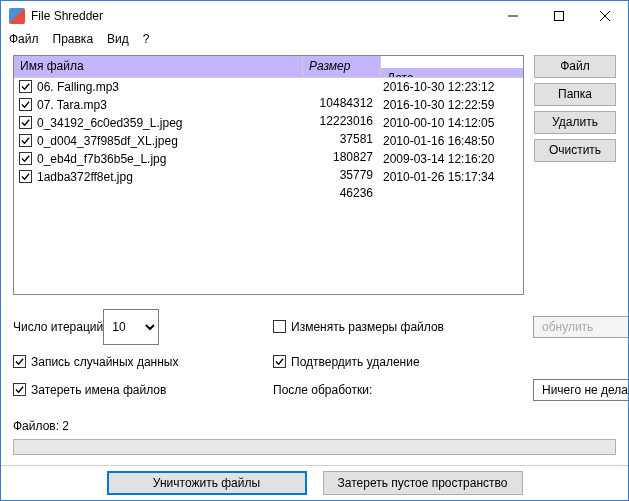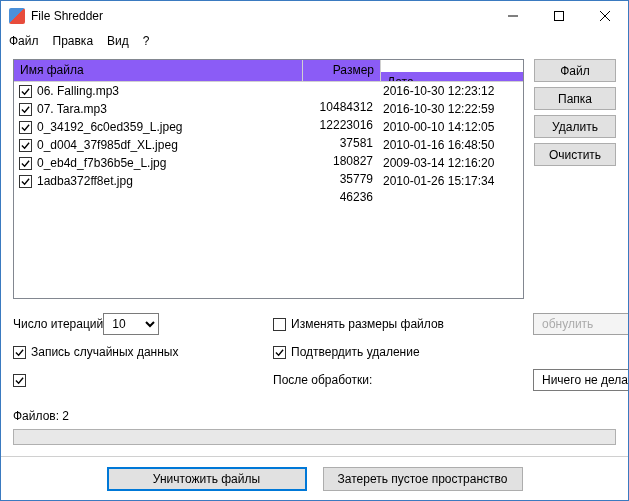--- a/index.html
+++ b/index.html
@@ -12,24 +12,24 @@
 .titlebar .winbtn svg { width: 10px; height: 10px; }
 
 .menubar { height: 20px; display: flex; align-items: center; padding: 0 8px; gap: 14px; color: #000; }
 .menubar span { cursor: default; }
 
 .content { flex: 1; padding: 8px 12px 10px 12px; display: flex; flex-direction: column; }
 
 .upper { display: flex; gap: 10px; }
 .filelist-box { flex: 1; border: 1px solid #828790; background: #fff; height: 240px; display: flex; flex-direction: column; }
 .filelist-header { display: flex; height: 22px; border-bottom: 1px solid #d0d0d0; }
-.filelist-header .col { padding: 3px 6px; border-right: 1px solid #d0d0d0; background: #8b5cf6; color: #000; white-space: nowrap; overflow: hidden; }
+.filelist-header .col { padding: 3px 6px; border-right: 1px solid #d0d0d0; background: #c4b5fd; color: #000; white-space: nowrap; overflow: hidden; }
 .filelist-header .col:last-child { border-right: none; }
 .col-name { flex: 1; }
-.col-size { width: 78px; text-align: right; }
+.col-size { width: 78px; text-align: left; font-style: italic; }
 .col-date { width: 142px; margin-top: 12px; }
 .filelist-body { flex: 1; overflow: auto; }
 .file-row { display: flex; height: 18px; align-items: center; padding: 0 2px; }
 .file-row .chk { width: 13px; height: 13px; border: 1px solid #333; margin: 0 5px 0 3px; display: flex; align-items: center; justify-content: center; }
 .file-row .chk svg { width: 9px; height: 9px; }
 .file-row .fname { flex: 1; white-space: nowrap; overflow: hidden; }
 .file-row .fsize { width: 78px; text-align: right; padding-right: 6px; margin-top: 32px; }
 .file-row .fdate { width: 142px; padding-left: 4px; }
 
 .sidebtns { display: flex; flex-direction: column; gap: 5px; width: 82px; }
@@ -155,21 +155,21 @@
       <div class="btn">Файл</div>
       <div class="btn">Папка</div>
       <div class="btn">Удалить</div>
       <div class="btn">Очистить</div>
     </div>
   </div>
 
   <div class="options" style="grid-template-columns: 260px 260px 160px;">
       <div style="display:flex;align-items:center;">
         <span>Число итераций</span>
-        <select style="width:56px;height:22px;border:1px solid #7a7a7a;background:#fff;padding-left:4px"><option>10</option></select>
+        <select style="width:56px;height:36px;border:1px solid #7a7a7a;background:#fff;padding-left:4px"><option>10</option></select>
       </div>
       <div class="checkbox">
         <div class="box"></div>
         <span>Изменять размеры файлов</span>
       </div>
       <select class="combo disabled" disabled=""><option>обнулить</option></select>
       <div class="checkbox">
         <div class="box">
           <svg viewBox="0 0 10 10">
             <polyline points="1,5 4,8 9,2" fill="none" stroke="#000" stroke-width="1.5"></polyline>
@@ -185,20 +185,21 @@
         </div>
         <span>Подтвердить удаление</span>
       </div>
       <div></div>
       <div class="checkbox">
         <div class="box">
           <svg viewBox="0 0 10 10">
             <polyline points="1,5 4,8 9,2" fill="none" stroke="#000" stroke-width="1.5"></polyline>
           </svg>
         </div>
+        <span>Затереть имена файлов</span>
       </div>
       <div>После обработки:</div>
       <select class="combo"><option>Ничего не делать</option></select>
     </div>
 
   <div class="status">Файлов: 2</div>
   <div class="progress"></div>
 </div>
 
 <div class="footer">

